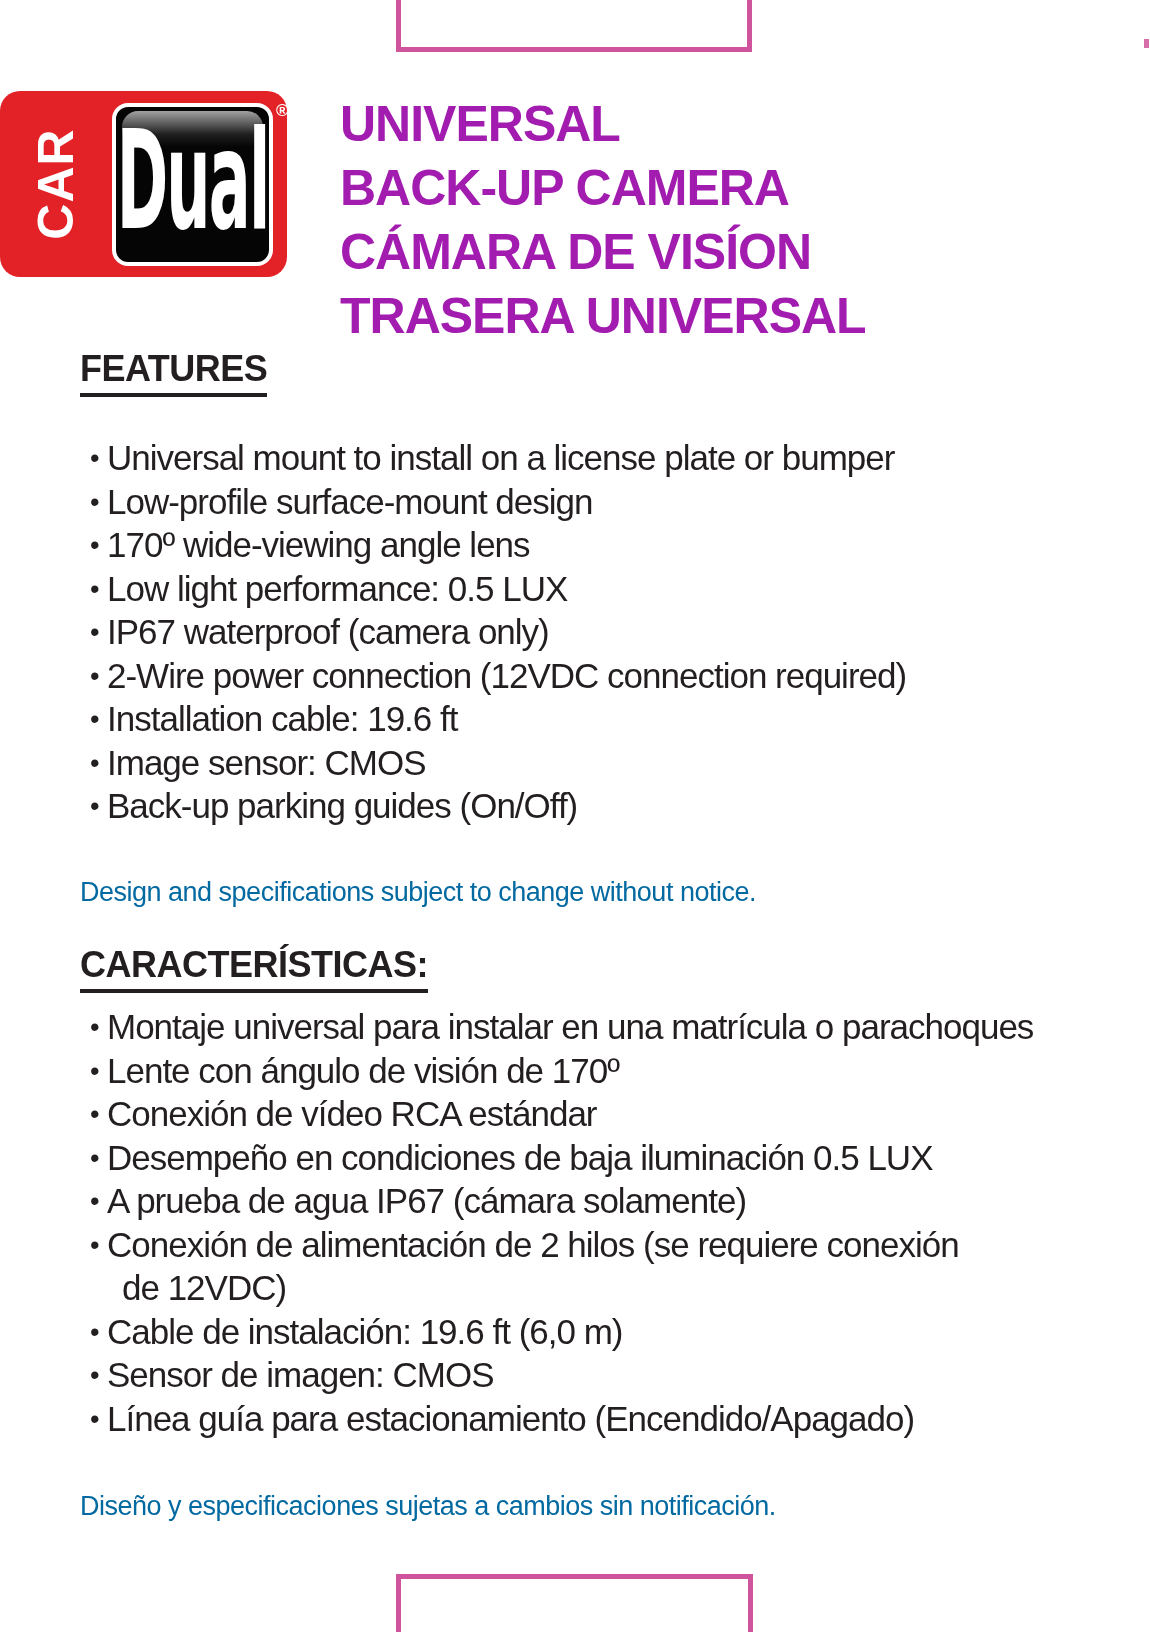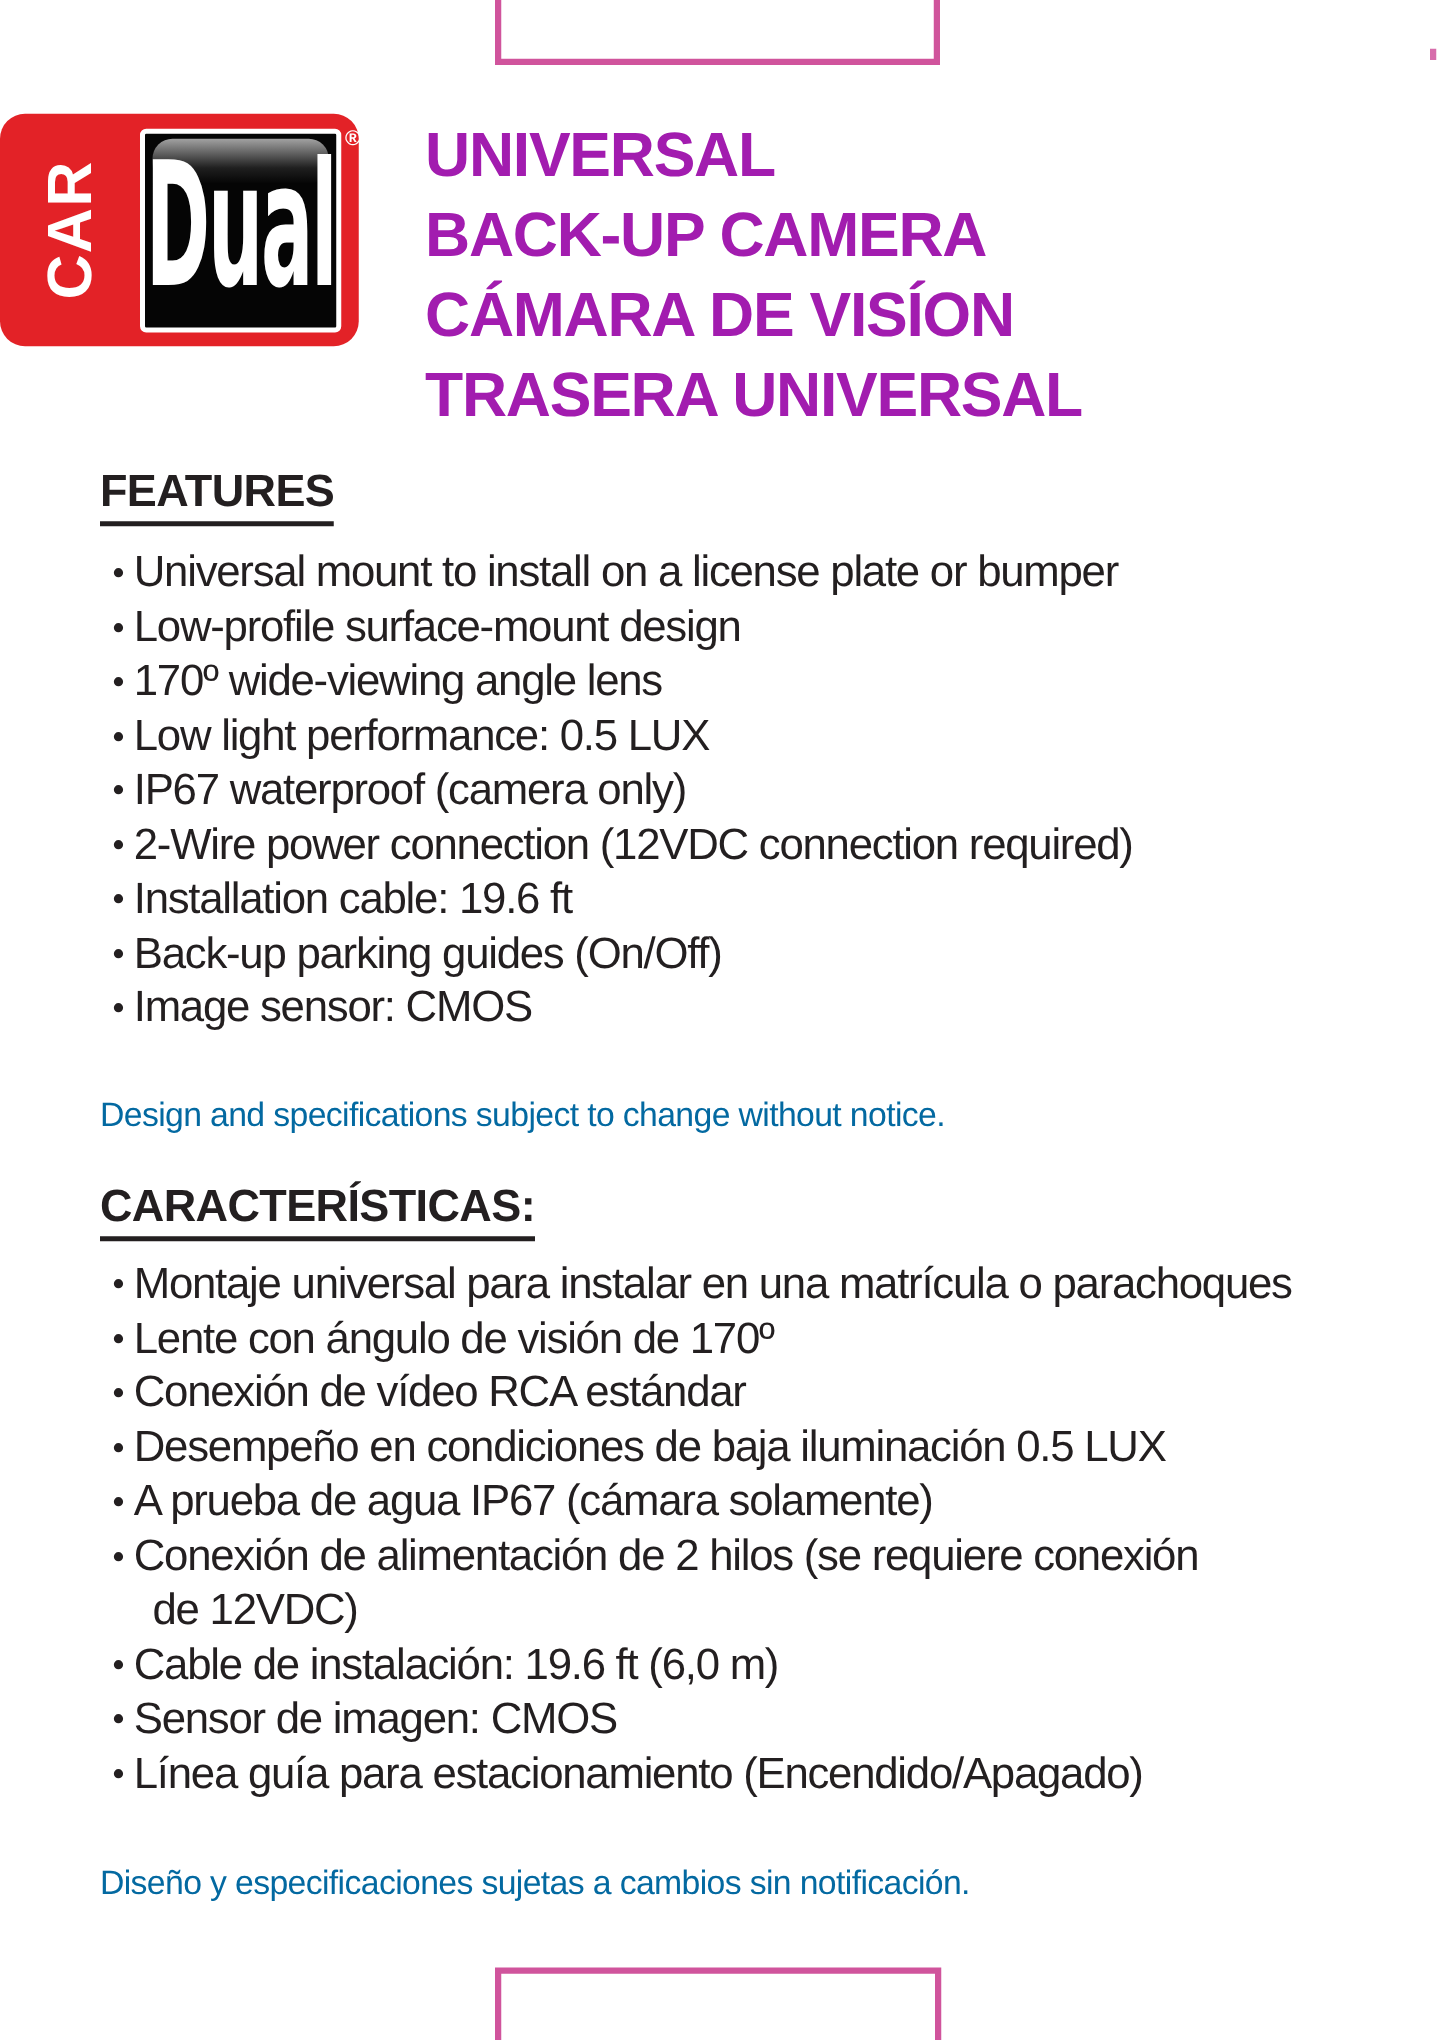--- a/index.html
+++ b/index.html
@@ -47,21 +47,21 @@
     font-weight: bold;
     font-size: 50px;
     line-height: 60px;
     letter-spacing: 1px;
   }
   .dual-box {
     position: absolute; left: 112px; top: 12px;
     width: 161px; height: 163px;
     background: #050505;
     border: 4px solid #ffffff;
-    border-radius: 5px;
+    border-radius: 16px;
     box-sizing: border-box;
     overflow: hidden;
   }
   .dual-gloss {
     position: absolute; left: 6px; right: 6px; top: 4px;
     height: 36px;
     border-radius: 16px;
     background: linear-gradient(180deg, rgba(170,170,170,.95), rgba(80,80,80,.35) 65%, rgba(0,0,0,0));
   }
   .dual-text {
@@ -98,21 +98,21 @@
     font-weight: bold;
     font-size: 36px;
     letter-spacing: -0.5px;
     color: #231f20;
   }
   .section-heading span {
     display: inline-block;
     border-bottom: 4px solid #231f20;
     padding-bottom: 3px;
   }
-  .heading-features { top: 372px; }
+  .heading-features { top: 348px; }
   .heading-caracteristicas { top: 944px; }
 
   
   .bullet-list {
     position: absolute; left: 78px;
     margin: 12px; padding: 0;
     list-style: none;
     font-size: 35px;
     line-height: 43.5px;
     letter-spacing: -1px;
@@ -170,22 +170,22 @@
     <span>FEATURES</span>
   </div>
   <ul class="bullet-list list-features">
     <li>Universal mount to install on a license plate or bumper</li>
     <li>Low-profile surface-mount design</li>
     <li>170º wide-viewing angle lens</li>
     <li>Low light performance: 0.5 LUX</li>
     <li>IP67 waterproof (camera only)</li>
     <li>2-Wire power connection (12VDC connection required)</li>
     <li>Installation cable: 19.6 ft</li>
+    <li>Image sensor: CMOS</li>
     <li>Back-up parking guides (On/Off)</li>
-    <li>Image sensor: CMOS</li>
   </ul>
   <div class="note note-en">Design and specifications subject to change without notice.</div>
 
   <div class="section-heading heading-caracteristicas">
     <span>CARACTERÍSTICAS:</span>
   </div>
   <ul class="bullet-list list-caracteristicas">
     <li>Montaje universal para instalar en una matrícula o parachoques</li>
     <li>Lente con ángulo de visión de 170º</li>
     <li>Conexión de vídeo RCA estándar</li>

